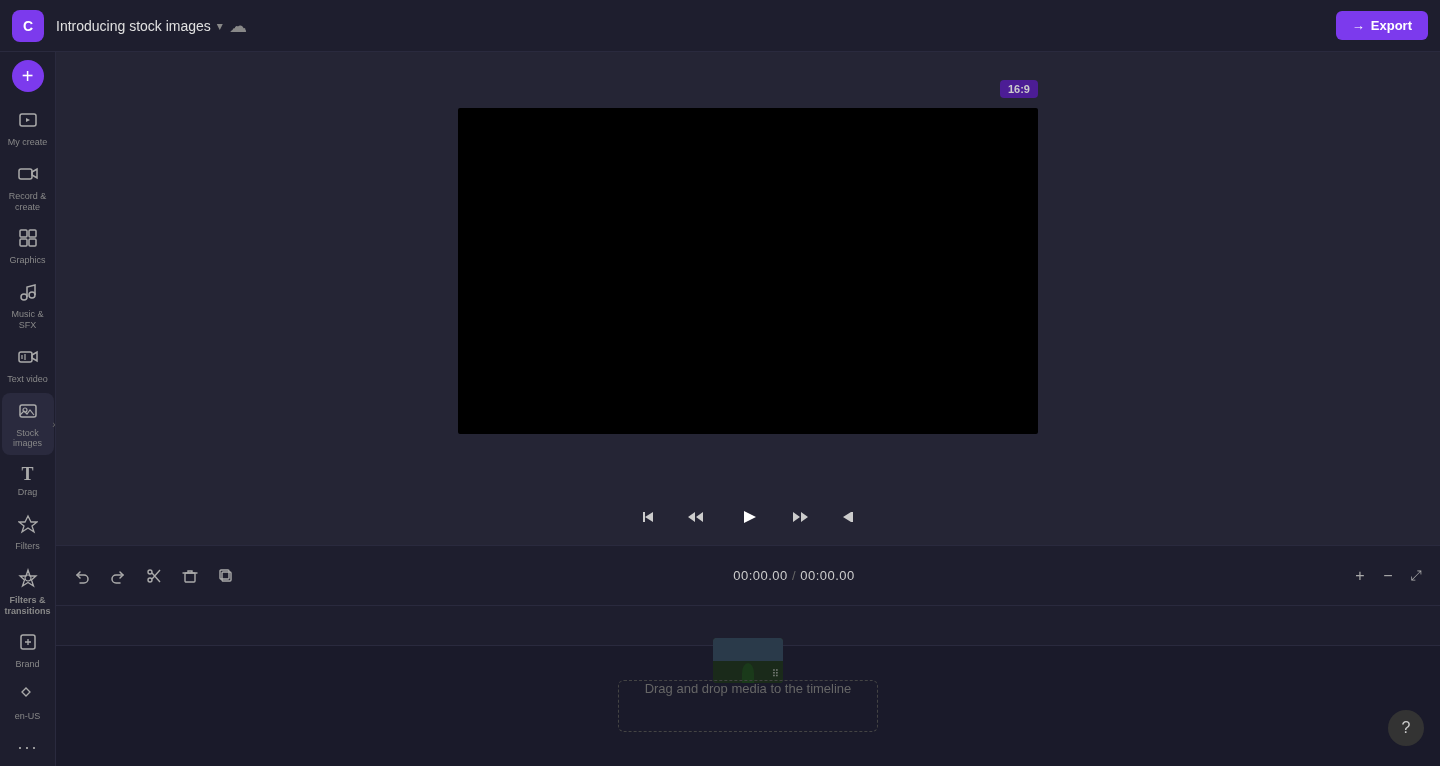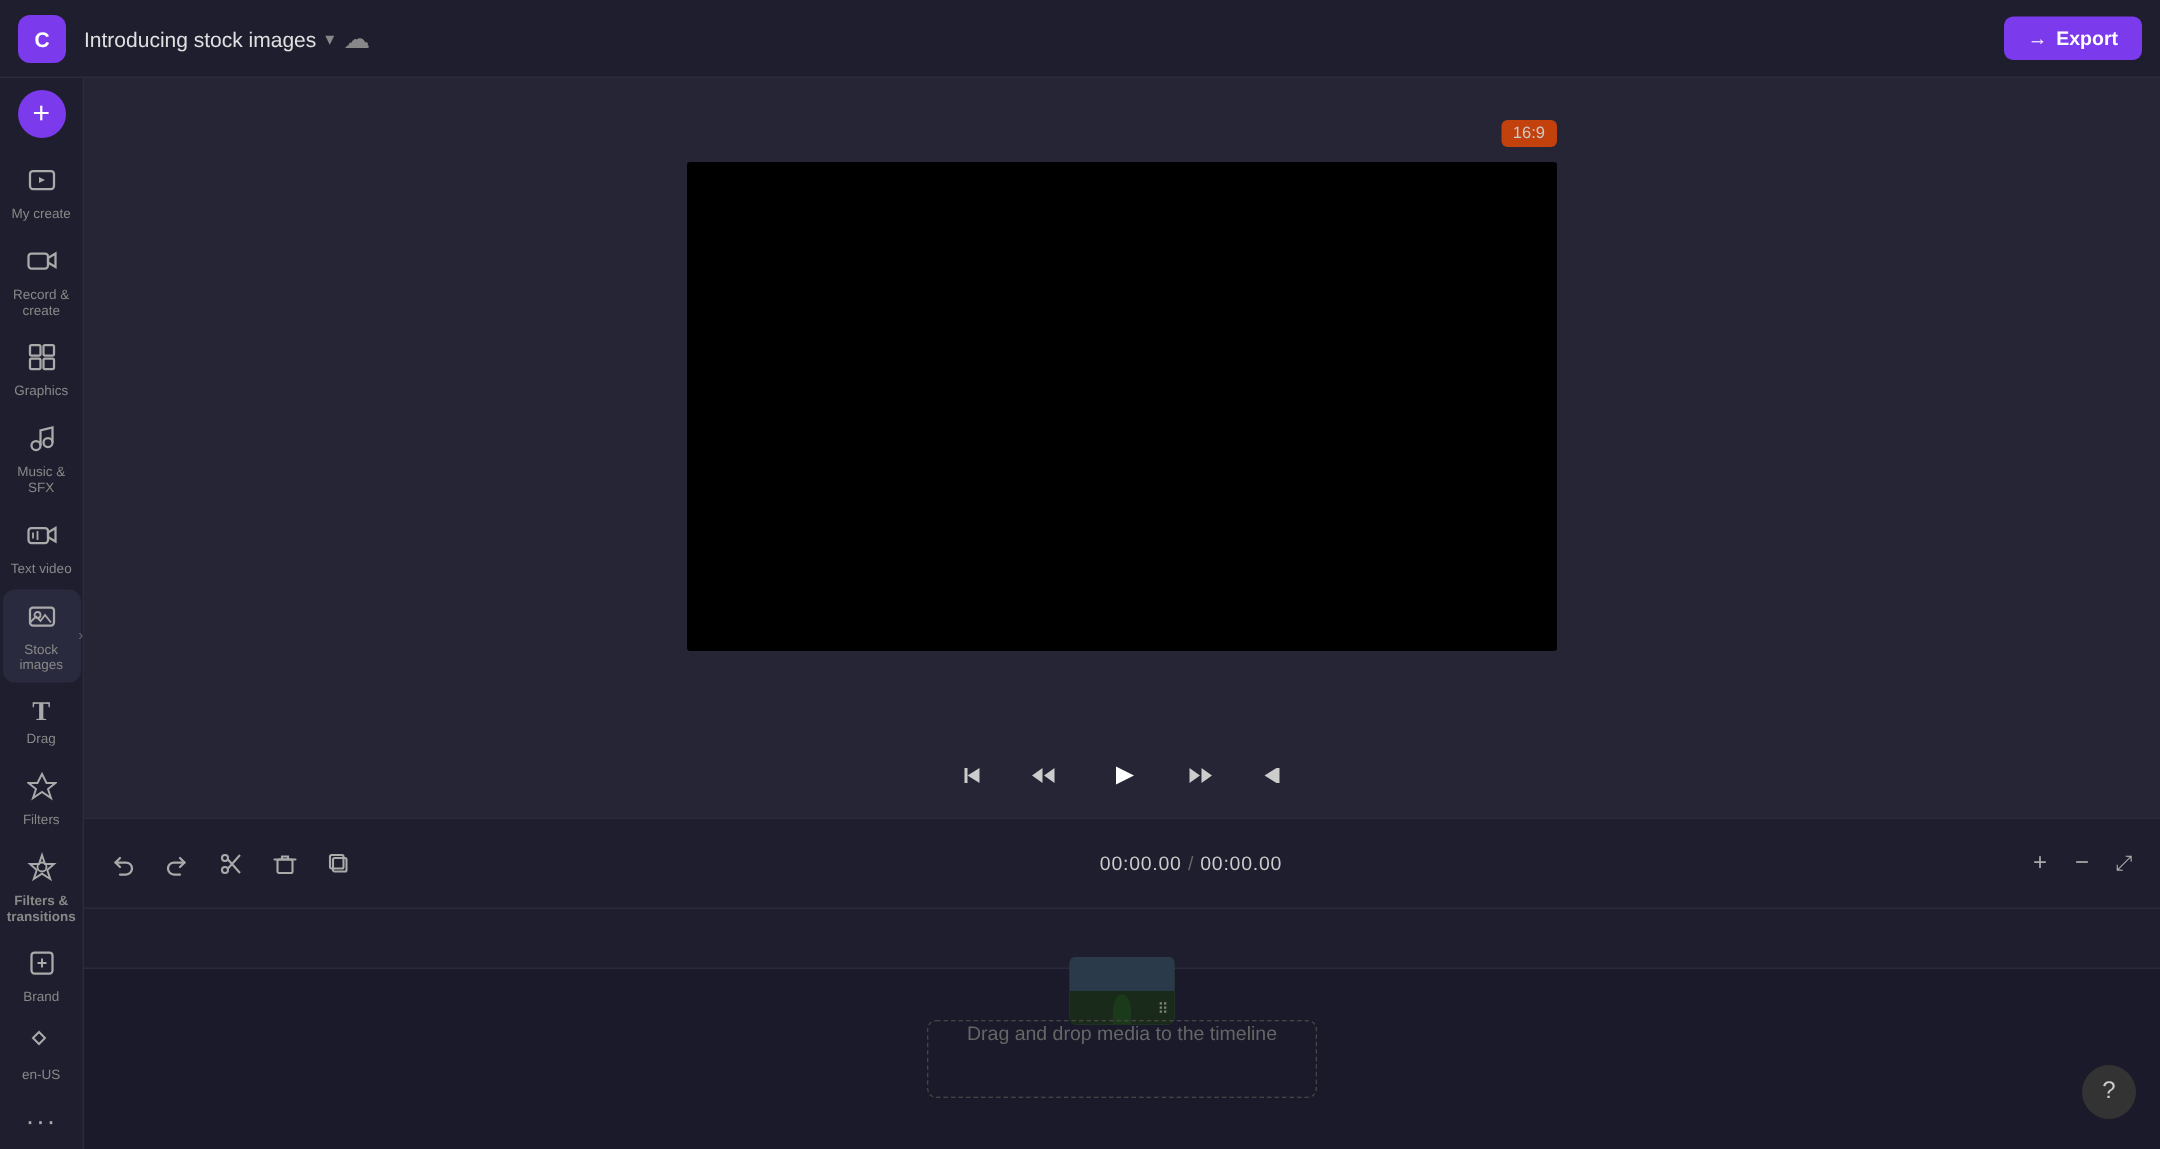--- a/index.html
+++ b/index.html
@@ -175,26 +175,26 @@
       position: relative;
       width: 580px;
       height: 326px;
       background: #000;
       border-radius: 2px;
     }
     .aspect-badge {
       position: absolute;
       top: -28px;
       right: 0;
-      background: #c2410c;
+      background: #4c1d95;
       color: #ccc;
       font-size: 11px;
       padding: 3px 8px;
       border-radius: 4px;
-      font-weight: 400;
+      font-weight: 700;
     }
 
     
     .playback-bar {
       display: flex;
       align-items: center;
       justify-content: center;
       padding: 10px 0;
       gap: 20px;
       background: #252535;

